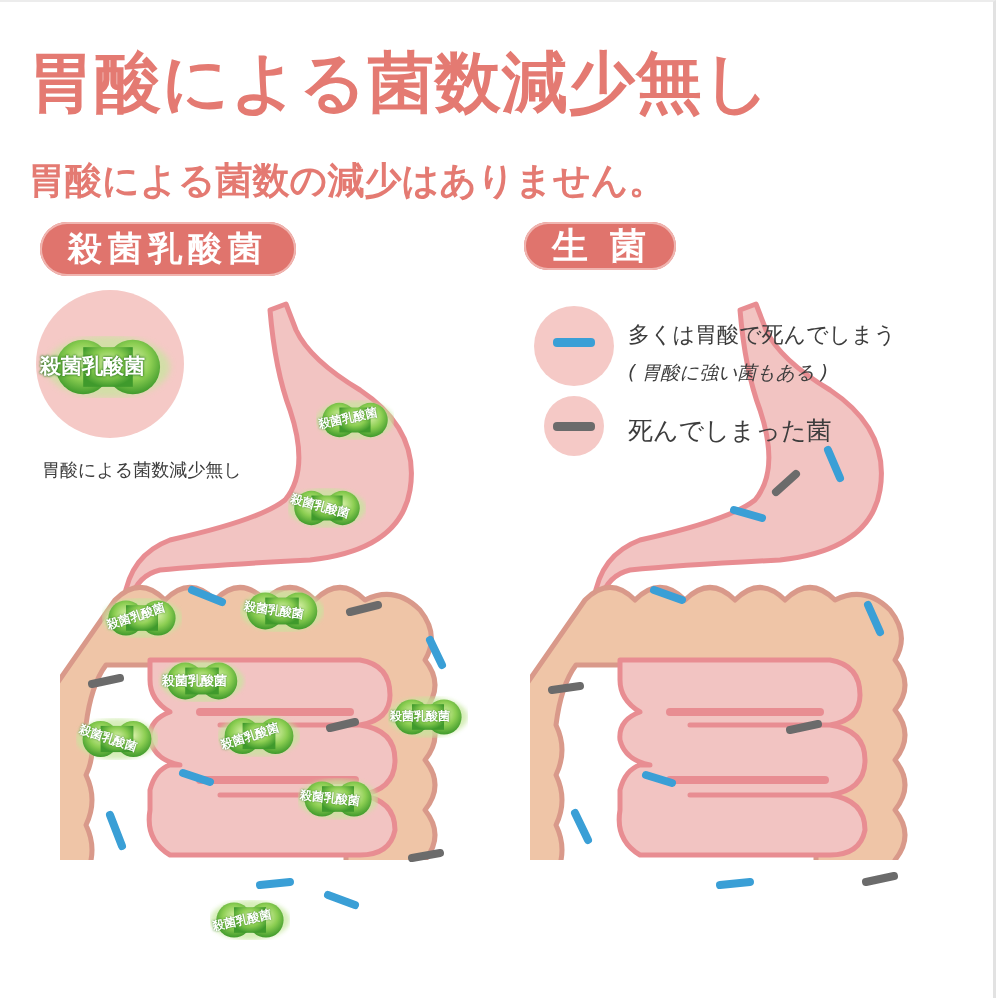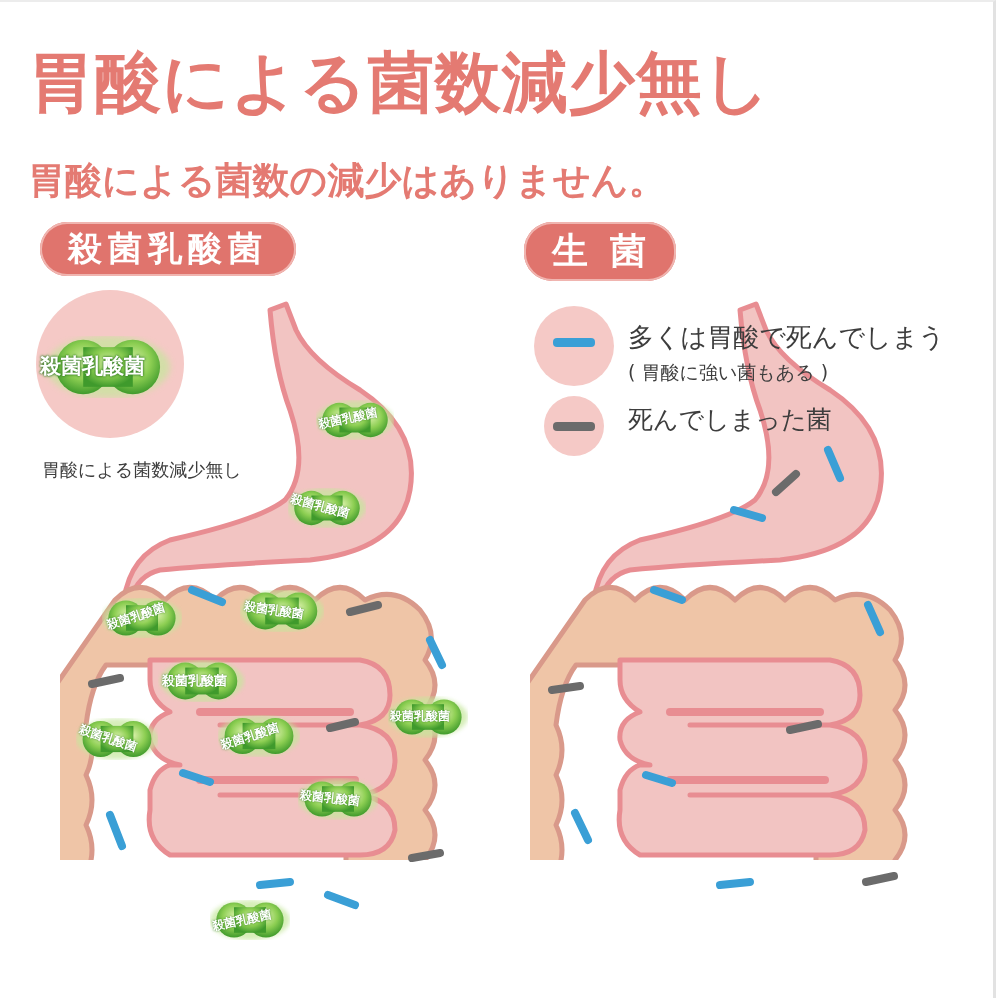--- a/index.html
+++ b/index.html
@@ -8,21 +8,21 @@
   .frame { position:absolute; left:0; top:0; width:996px; height:998px;
            border-right:3px solid #e2e2e2; border-top:2px solid #ececec; box-sizing:border-box; }
   .headline { position:absolute; left:28px; color:#e47a72; font-weight:bold;
               letter-spacing:1px; white-space:nowrap; }
   .h1 { top:38px; font-size:66px; }
   .h2 { top:120px; font-size:37px; letter-spacing:0px;margin-top:36px; }
   .pill { position:absolute; background:#e0746d; color:#fff; border-radius:28px;
           font-weight:bold; display:flex; align-items:center; justify-content:center;
           box-shadow: 0 0 0 2px #f0b5b0 inset; }
   .pill-left { left:40px; top:222px; width:256px; height:54px; font-size:34px; letter-spacing:6px; }
-  .pill-right { left:524px; top:222px; width:152px; height:59px; font-size:36px; letter-spacing:22px; padding-left:20px; box-sizing:border-box; }
+  .pill-right { left:524px; top:222px; width:152px; height:48px; font-size:36px; letter-spacing:22px; padding-left:20px; box-sizing:border-box; }
   .circle { position:absolute; border-radius:50%; background:#f5c9c6; }
   .note { position:absolute; color:#3d3d3d; white-space:nowrap; }
   .diagram { position:absolute; left:0; top:0; }
 </style>
 </head>
 <body>
 
 <div class="frame"></div>
 
 <div class="headline h1">胃酸による菌数減少無し</div>
@@ -131,15 +131,15 @@
   <div class="note" style="left:106px;top:608px;font-size:12px;font-weight:bold;color:#fff;text-shadow:0 0 2px #2f7a1f;transform:rotate(-18deg);">殺菌乳酸菌</div>
   <div class="note" style="left:244px;top:602px;font-size:12px;font-weight:bold;color:#fff;text-shadow:0 0 2px #2f7a1f;transform:rotate(8deg);">殺菌乳酸菌</div>
   <div class="note" style="left:162px;top:672px;font-size:13px;font-weight:bold;color:#fff;text-shadow:0 0 2px #2f7a1f;">殺菌乳酸菌</div>
   <div class="note" style="left:78px;top:730px;font-size:12px;font-weight:bold;color:#fff;text-shadow:0 0 2px #2f7a1f;transform:rotate(18deg);">殺菌乳酸菌</div>
   <div class="note" style="left:220px;top:728px;font-size:12px;font-weight:bold;color:#fff;text-shadow:0 0 2px #2f7a1f;transform:rotate(-18deg);">殺菌乳酸菌</div>
   <div class="note" style="left:390px;top:708px;font-size:12px;font-weight:bold;color:#fff;text-shadow:0 0 2px #2f7a1f;">殺菌乳酸菌</div>
   <div class="note" style="left:300px;top:790px;font-size:12px;font-weight:bold;color:#fff;text-shadow:0 0 2px #2f7a1f;transform:rotate(6deg);">殺菌乳酸菌</div>
   <div class="note" style="left:212px;top:912px;font-size:12px;font-weight:bold;color:#fff;text-shadow:0 0 2px #2f7a1f;transform:rotate(-12deg);">殺菌乳酸菌</div>
 </div>
 
-<div class="note" style="left:628px;top:320px;font-size:26px;">多くは胃酸で死んでしまう</div>
-<div class="note" style="left:628px;top:360px;font-size:19px;">( 胃酸に強い菌もある )</div>
-<div class="note" style="left:628px;top:403px;font-size:25px;">死んでしまった菌</div>
+<div class="note" style="left:628px;top:320px;font-size:22px;">多くは胃酸で死んでしまう</div>
+<div class="note" style="left:628px;top:360px;font-size:19px;font-style:italic;">( 胃酸に強い菌もある )</div>
+<div class="note" style="left:628px;top:414px;font-size:25px;">死んでしまった菌</div>
 
 </body></html>

